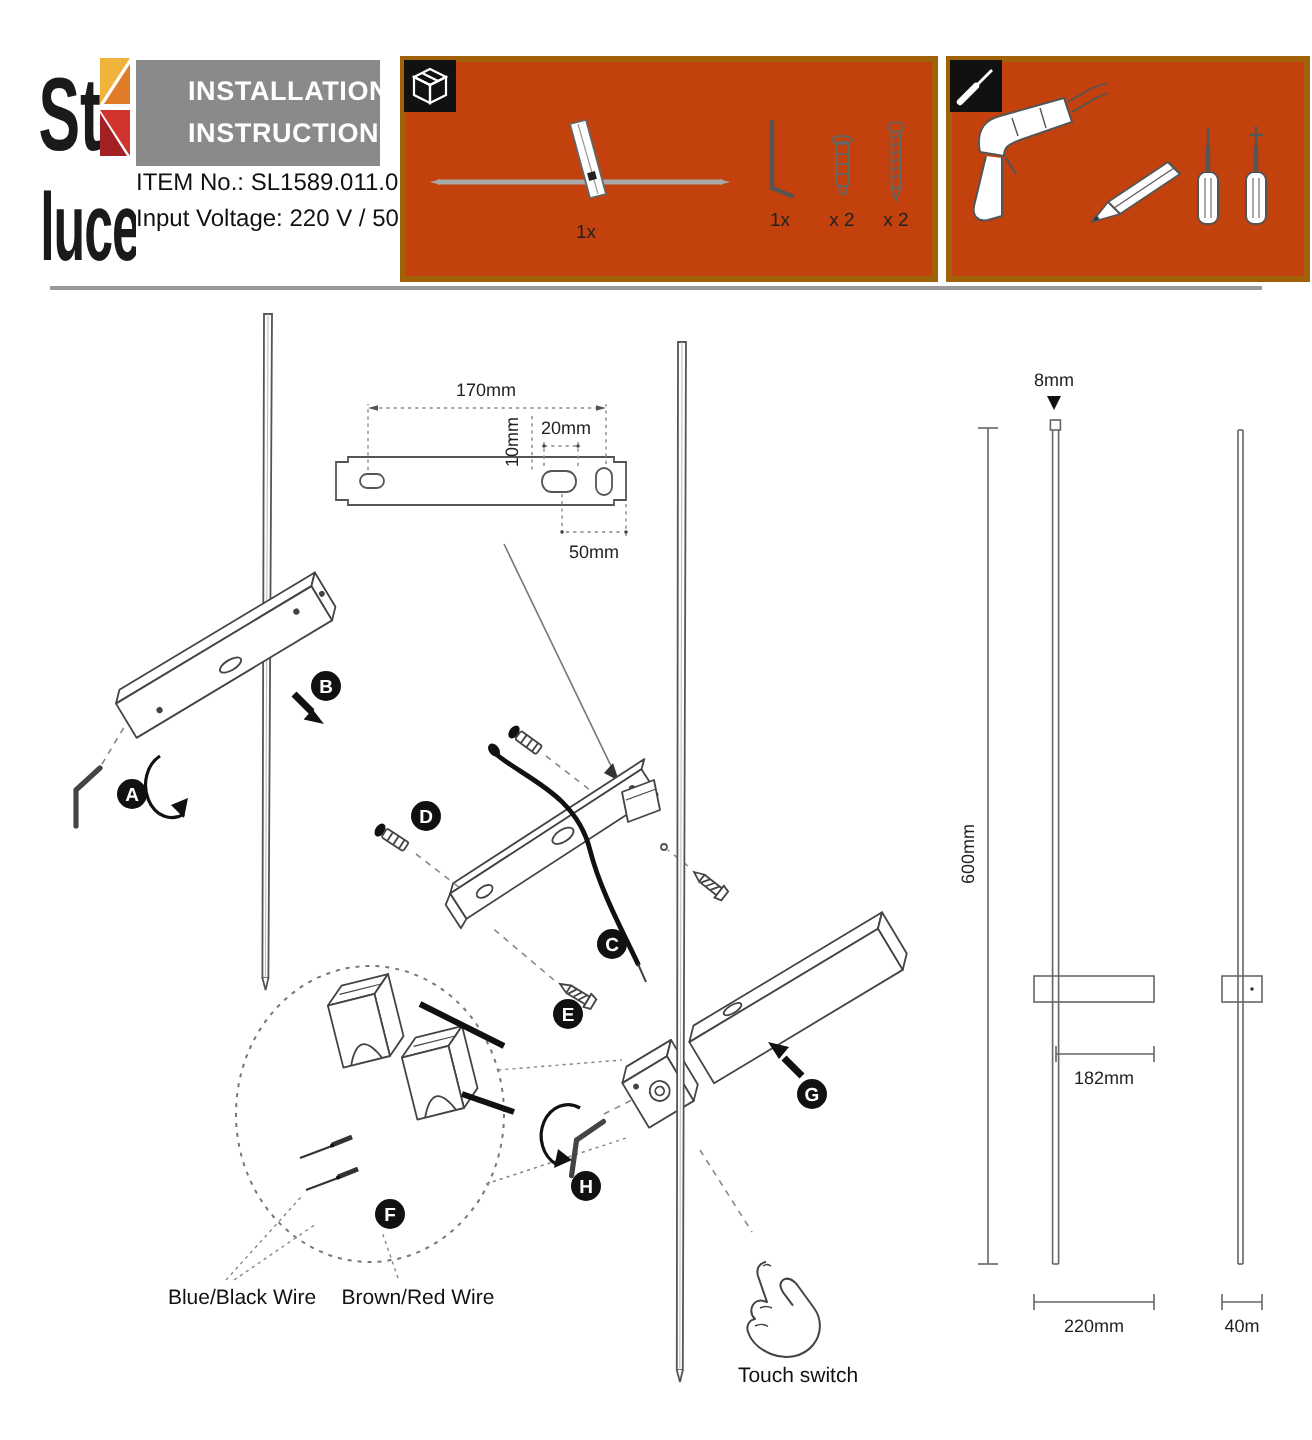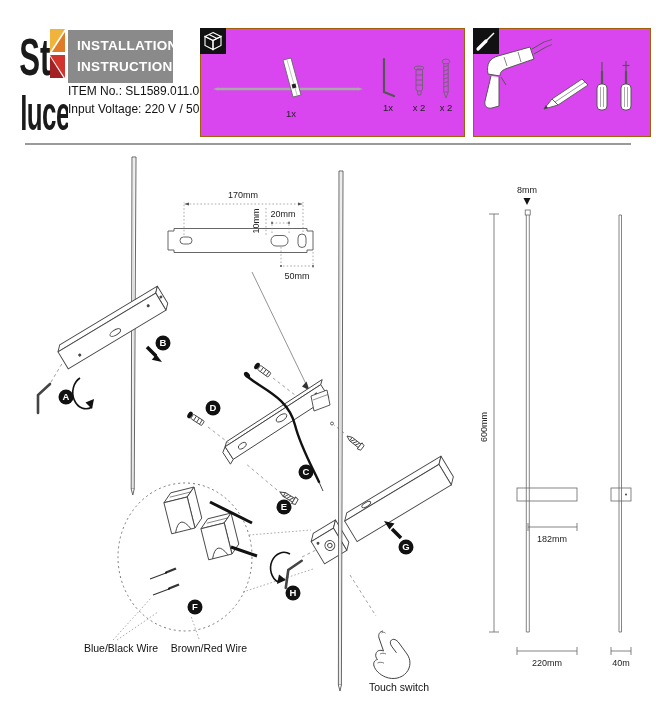--- a/index.html
+++ b/index.html
@@ -1,20 +1,20 @@
 <!DOCTYPE html>
 <html><head>
 <meta charset="utf-8">
 <style>
   html,body{margin:0;padding:0;background:#fff;}
   body{width:656px;height:720px;font-family:"Liberation Sans",sans-serif;overflow:hidden;}
   .page{position:relative;width:656px;height:720px;background:#fff;}
   .abs{position:absolute;}
-  .outbox{border:1px solid #a16207;background:#d946ef;}
-  .title-box{background:#8a8a8a;color:#fff;font-weight:bold;font-size:13.5px;line-height:1.55;padding:6px 6px 5px 9px;letter-spacing:.3px;}
+  .outbox{border:3px solid #a16207;background:#c2410c;}
+  .title-box{background:#8a8a8a;color:#fff;font-weight:bold;font-size:13.5px;line-height:1.55;padding:6px 6px 5px 26px;letter-spacing:.3px;}
   .info{font-size:12px;color:#111;line-height:18px;white-space:nowrap;}
   .iconsq{position:absolute;left:-1px;top:-1px;width:26px;height:26px;background:#111;}
   svg text{font-family:"Liberation Sans",sans-serif;}
   .dim{font-size:9px;fill:#222;}
   .steptxt{font-size:9.5px;font-weight:bold;fill:#fff;}
   .lbl{font-size:10.5px;fill:#111;}
   .qty{font-size:9.5px;fill:#222;}
   .thin{stroke:#555;stroke-width:.9;fill:none;}
   .dot{stroke:#888;stroke-width:.7;fill:none;stroke-dasharray:1.6,2;}
   .dash{stroke:#888;stroke-width:.8;fill:none;stroke-dasharray:3,3;}

